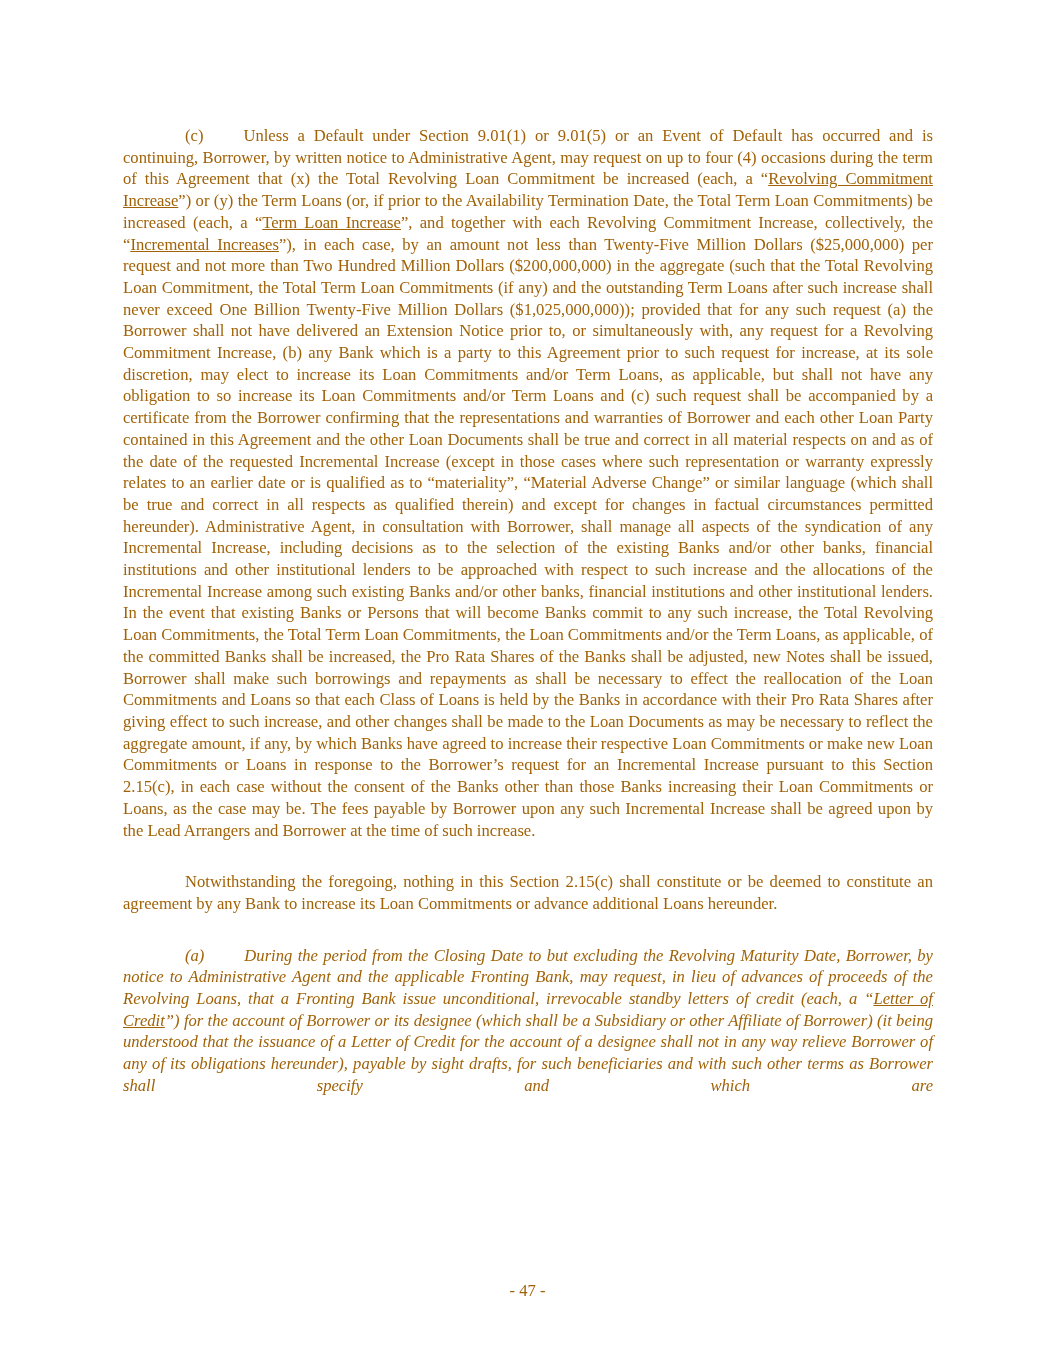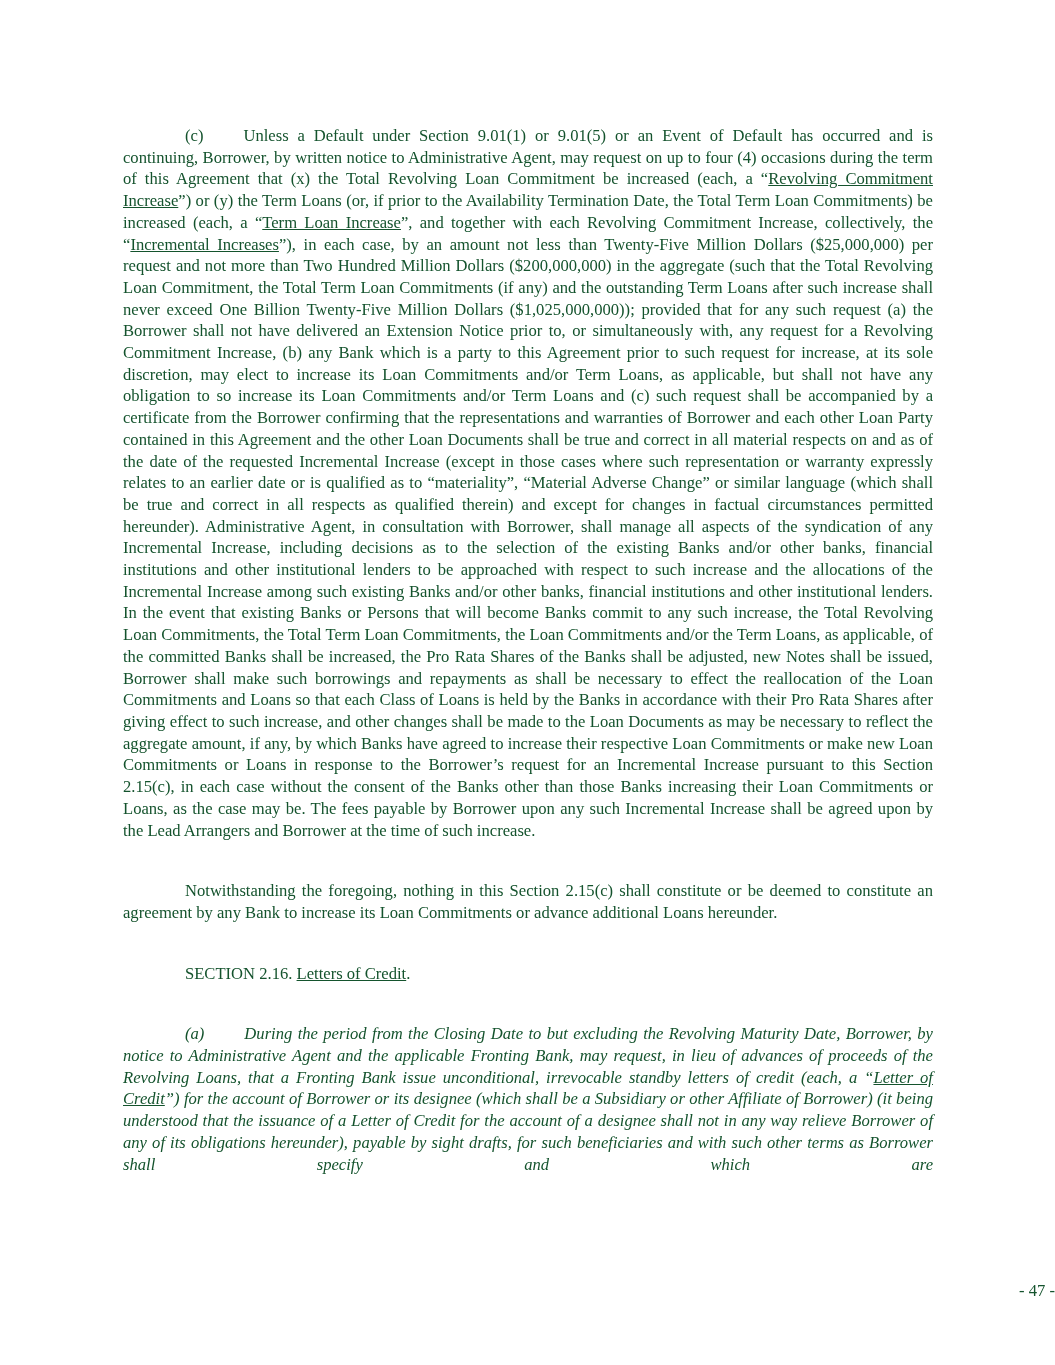--- a/index.html
+++ b/index.html
@@ -8,60 +8,59 @@
     background: #ffffff;
   }
   .page {
     position: relative;
     width: 1055px;
     height: 1365px;
     background: #ffffff;
     font-family: "Liberation Serif", "DejaVu Serif", serif;
     font-size: 16.6px;
     line-height: 21.7px;
-    color: #14532d;
+    color: #a16207;
     overflow: hidden;
   }
   .body-text {
     position: absolute;
     top: 125px;
     left: 123px;
     width: 810px;
     text-align: justify;
   }
   p.para {
     margin: 0;
     text-indent: 62px;
   }
   p.para + p.para {
-    margin-top: 39px;
+    margin-top: 30px;
   }
   p.para.cont-last-line {
     text-align-last: justify;
     font-style: italic;
   }
   span.tab {
     display: inline-block;
     width: 40px;
   }
   span.u {
     text-decoration: underline;
   }
   .footer {
     position: absolute;
     top: 1280px;
     left: 0;
     width: 100%;
-    text-align: right;
+    text-align: center;
   }
 </style>
 </head>
 <body>
 
 <div class="page">
   <div class="body-text">
     <p class="para"><span>(c)</span><span class="tab"></span><span>Unless a Default under Section 9.01(1) or 9.01(5) or an Event of Default has occurred and is continuing, Borrower, by written notice to Administrative Agent, may request on up to four (4) occasions during the term of this Agreement that (x) the Total Revolving Loan Commitment be increased (each, a “</span><span class="u">Revolving Commitment Increase</span><span>”) or (y) the Term Loans (or, if prior to the Availability Termination Date, the Total Term Loan Commitments) be increased (each, a “</span><span class="u">Term Loan Increase</span><span>”, and together with each Revolving Commitment Increase, collectively, the “</span><span class="u">Incremental Increases</span><span>”), in each case, by an amount not less than Twenty-Five Million Dollars ($25,000,000) per request and not more than Two Hundred Million Dollars ($200,000,000) in the aggregate (such that the Total Revolving Loan Commitment, the Total Term Loan Commitments (if any) and the outstanding Term Loans after such increase shall never exceed One Billion Twenty-Five Million Dollars ($1,025,000,000)); provided that for any such request (a) the Borrower shall not have delivered an Extension Notice prior to, or simultaneously with, any request for a Revolving Commitment Increase, (b) any Bank which is a party to this Agreement prior to such request for increase, at its sole discretion, may elect to increase its Loan Commitments and/or Term Loans, as applicable, but shall not have any obligation to so increase its Loan Commitments and/or Term Loans and (c) such request shall be accompanied by a certificate from the Borrower confirming that the representations and warranties of Borrower and each other Loan Party contained in this Agreement and the other Loan Documents shall be true and correct in all material respects on and as of the date of the requested Incremental Increase (except in those cases where such representation or warranty expressly relates to an earlier date or is qualified as to “materiality”, “Material Adverse Change” or similar language (which shall be true and correct in all respects as qualified therein) and except for changes in factual circumstances permitted hereunder).  Administrative Agent, in consultation with Borrower, shall manage all aspects of the syndication of any Incremental Increase, including decisions as to the selection of the existing Banks and/or other banks, financial institutions and other institutional lenders to be approached with respect to such increase and the allocations of the Incremental Increase among such existing Banks and/or other banks, financial institutions and other institutional lenders. In the event that existing Banks or Persons that will become Banks commit to any such increase, the Total Revolving Loan Commitments, the Total Term Loan Commitments, the Loan Commitments and/or the Term Loans, as applicable, of the committed Banks shall be increased, the Pro Rata Shares of the Banks shall be adjusted, new Notes shall be issued, Borrower shall make such borrowings and repayments as shall be necessary to effect the reallocation of the Loan Commitments and Loans so that each Class of Loans is held by the Banks in accordance with their Pro Rata Shares after giving effect to such increase, and other changes shall be made to the Loan Documents as may be necessary to reflect the aggregate amount, if any, by which Banks have agreed to increase their respective Loan Commitments or make new Loan Commitments or Loans in response to the Borrower’s request for an Incremental Increase pursuant to this Section 2.15(c), in each case without the consent of the Banks other than those Banks increasing their Loan Commitments or Loans, as the case may be. The fees payable by Borrower upon any such Incremental Increase shall be agreed upon by the Lead Arrangers and Borrower at the time of such increase.</span></p>
     <p class="para"><span>Notwithstanding the foregoing, nothing in this Section 2.15(c) shall constitute or be deemed to constitute an agreement by any Bank to increase its Loan Commitments or advance additional Loans hereunder.</span></p>
-    <p class="para"><span>SECTION 2.16. </span><span class="u">Letters of Credit</span><span>.</span></p>
     <p class="para cont-last-line"><span>(a)</span><span class="tab"></span><span>During the period from the Closing Date to but excluding the Revolving Maturity Date, Borrower, by notice to Administrative Agent and the applicable Fronting Bank, may request, in lieu of advances of proceeds of the Revolving Loans, that a Fronting Bank issue unconditional, irrevocable standby letters of credit (each, a “</span><span class="u">Letter of Credit</span><span>”) for the account of Borrower or its designee (which shall be a Subsidiary or other Affiliate of Borrower) (it being understood that the issuance of a Letter of Credit for the account of a designee shall not in any way relieve Borrower of any of its obligations hereunder), payable by sight drafts, for such beneficiaries and with such other terms as Borrower shall specify and which are</span></p>
   </div>
   <div class="footer">- 47 -</div>
 </div>
 
 </body></html>

